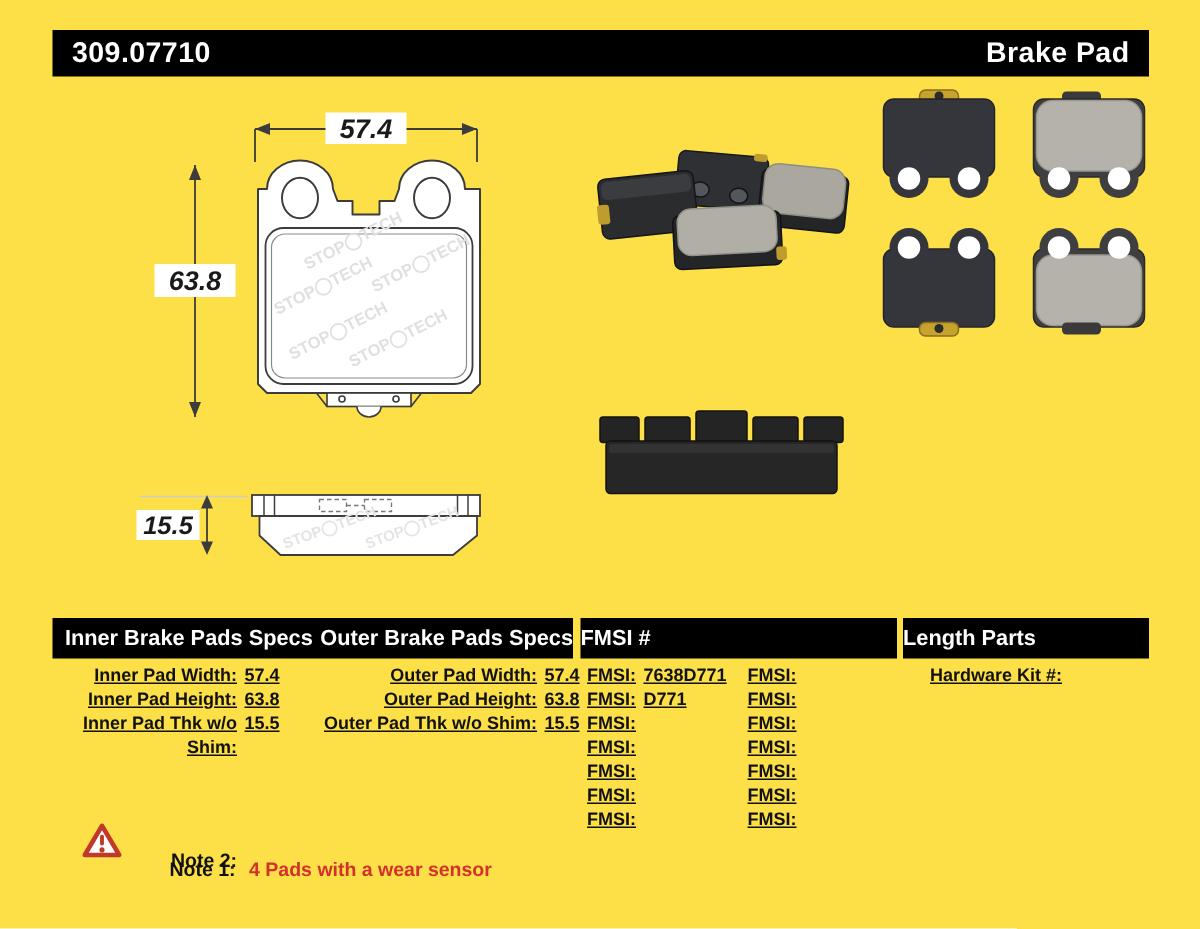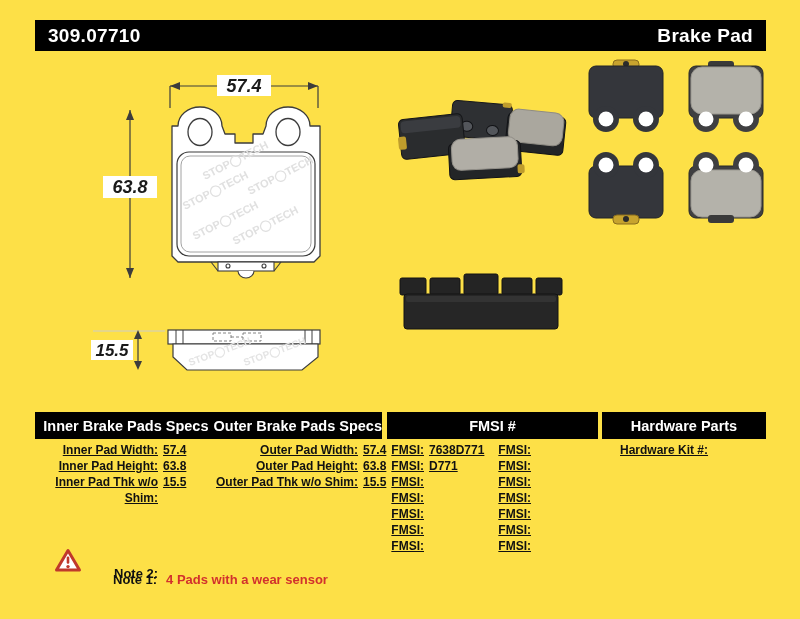--- a/index.html
+++ b/index.html
@@ -9,21 +9,21 @@
   
   .top-bar{position:absolute;left:35px;top:20px;width:731px;height:31px;background:#000;
            display:flex;justify-content:space-between;align-items:center;padding:0 13px;box-sizing:border-box;}
   .top-bar span{color:#fff;font-weight:bold;font-size:19px;letter-spacing:.3px;}
 
   
   .svg-abs{position:absolute;}
 
   
   .hdr{position:absolute;top:412px;height:27px;background:#000;color:#fff;font-weight:bold;
-       font-size:14.5px;display:flex;align-items:center;justify-content:center;}
+       font-size:14.5px;display:flex;align-items:center;}
   .hdr-split{justify-content:space-around;}
   .hdr-split span{flex:1;text-align:right;}
 
   
   .col{position:absolute;top:442px;font-size:12px;font-weight:bold;line-height:16px;text-decoration:underline;}
   .spec-row{display:flex;height:16px;}
   .lbl-r{display:inline-block;text-align:right;}
   .val{margin-left:5px;white-space:nowrap;}
   .col-inner .lbl-r{width:123px;}
   .col-outer .lbl-r{width:142px;}
@@ -203,21 +203,21 @@
   </svg>
 
   <div class="hdr hdr-split" style="left:35px;width:347px;">
     <span>Inner Brake Pads Specs</span>
     <span>Outer Brake Pads Specs</span>
   </div>
   <div class="hdr" style="left:387px;width:211px;">
     <span>FMSI #</span>
   </div>
   <div class="hdr" style="left:602px;width:164px;">
-    <span>Hardware Parts</span>
+    <span>Length Parts</span>
   </div>
 
   <div class="col col-inner" style="left:35px;width:200px;">
     <div class="spec-row">
       <span class="lbl-r">Inner Pad Width:</span>
       <span class="val">57.4</span>
     </div>
     <div class="spec-row">
       <span class="lbl-r">Inner Pad Height:</span>
       <span class="val">63.8</span>

